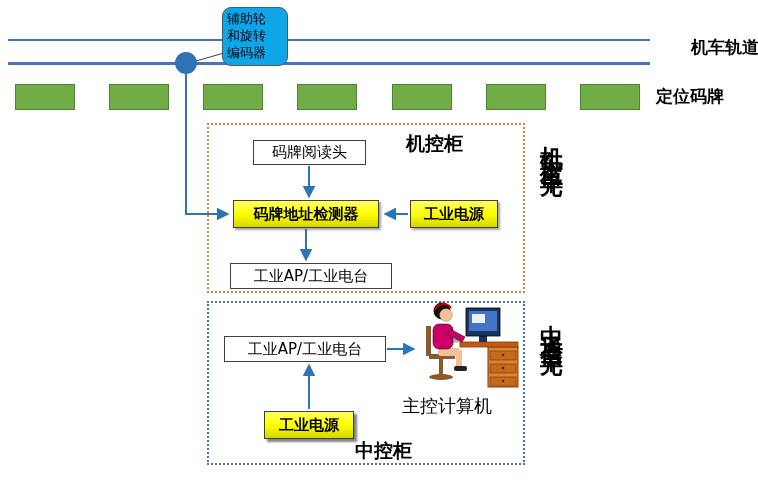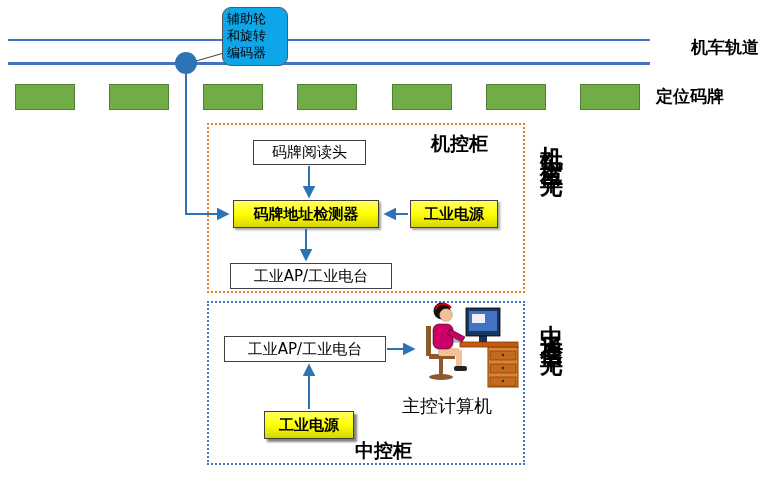--- a/index.html
+++ b/index.html
@@ -110,21 +110,21 @@
     width: 318px; height: 164px;
     border: 2px dotted var(--cabinet-blue, #4472C4);
   }
   .cabinet-title {
     position: absolute;
     font-size: 19px;
     font-weight: bold;
     white-space: nowrap;
     z-index: 4;
   }
-  #machine-cabinet-title { left: 431px; top: 131px; }
+  #machine-cabinet-title { left: 406px; top: 131px; }
   #central-cabinet-title { left: 355px; top: 438px; }
   
   .dbox {
     position: absolute;
     box-sizing: border-box;
     border: 1px solid #404040;
     background: #fff;
     display: flex;
     align-items: center;
     justify-content: center;

